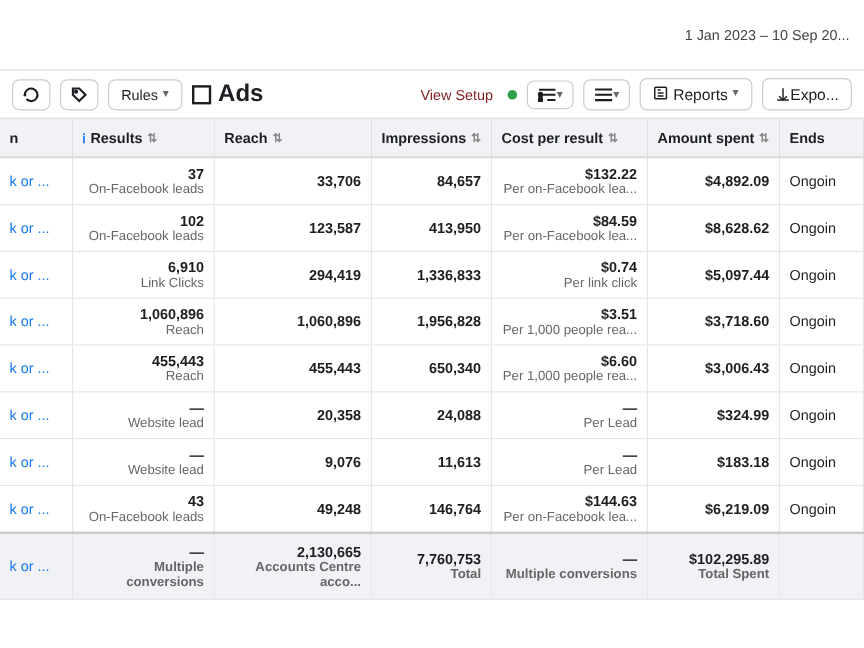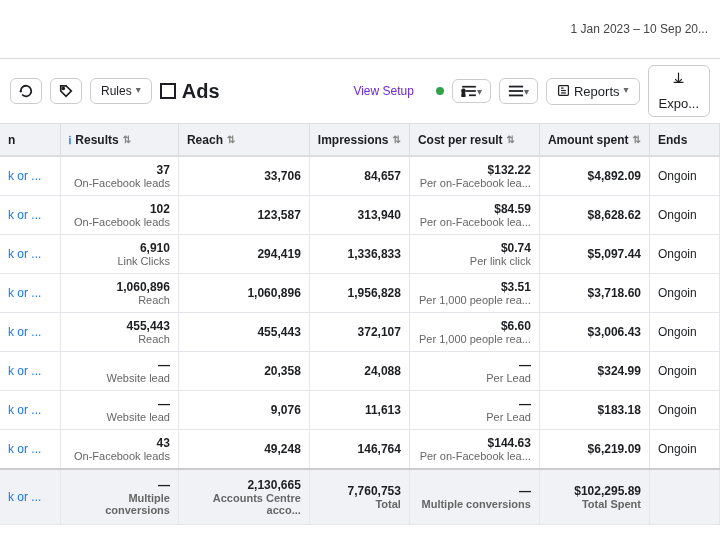--- a/index.html
+++ b/index.html
@@ -83,23 +83,23 @@
       border: 1px solid #ccc;
       border-radius: 6px;
       background: #fff;
       cursor: pointer;
       color: #1c1e21;
     }
 
     .view-setup {
       display: flex;
       align-items: center;
-      gap: 22px;
+      gap: 12px;
       font-size: 12px;
-      color: #6d28d9;
+      color: #7f1d1d;
     }
 
     .green-dot {
       width: 8px;
       height: 8px;
       border-radius: 50%;
       background: #31a24c;
       display: inline-block;
     }
 
@@ -117,29 +117,28 @@
       border-radius: 6px;
       background: #fff;
       font-size: 13px;
       cursor: pointer;
       font-weight: 500;
     }
 
     .export-btn {
       display: flex;
       align-items: center;
-      gap: 12px;
+      gap: 0;
       padding: 5px 10px;
       border: 1px solid #ccc;
       border-radius: 6px;
       background: #fff;
       font-size: 13px;
       cursor: pointer;
       font-weight: 500;
-      flex-direction: column;
     }
 
     
     .table-container {
       overflow-x: hidden;
       overflow-y: auto;
       height: calc(540px - 95px);
     }
 
     table {
@@ -394,21 +393,21 @@
       <span class="row-name">k or ...</span>
     </td>
     <td class="num col-results">
       <span class="cell-main">102</span>
       <span class="cell-sub">On-Facebook leads</span>
     </td>
     <td class="num col-reach">
       <span class="cell-main">123,587</span>
     </td>
     <td class="num col-impressions">
-      <span class="cell-main">313,940</span>
+      <span class="cell-main">413,950</span>
     </td>
     <td class="num col-cpr">
       <span class="cell-main">$84.59</span>
       <span class="cell-sub">Per on-Facebook lea...</span>
     </td>
     <td class="num col-amount">
       <span class="cell-main">$8,628.62</span>
     </td>
     <td class="col-ends">
       <span>Ongoin</span>
@@ -469,21 +468,21 @@
       <span class="row-name">k or ...</span>
     </td>
     <td class="num col-results">
       <span class="cell-main">455,443</span>
       <span class="cell-sub">Reach</span>
     </td>
     <td class="num col-reach">
       <span class="cell-main">455,443</span>
     </td>
     <td class="num col-impressions">
-      <span class="cell-main">372,107</span>
+      <span class="cell-main">650,340</span>
     </td>
     <td class="num col-cpr">
       <span class="cell-main">$6.60</span>
       <span class="cell-sub">Per 1,000 people rea...</span>
     </td>
     <td class="num col-amount">
       <span class="cell-main">$3,006.43</span>
     </td>
     <td class="col-ends">
       <span>Ongoin</span>

